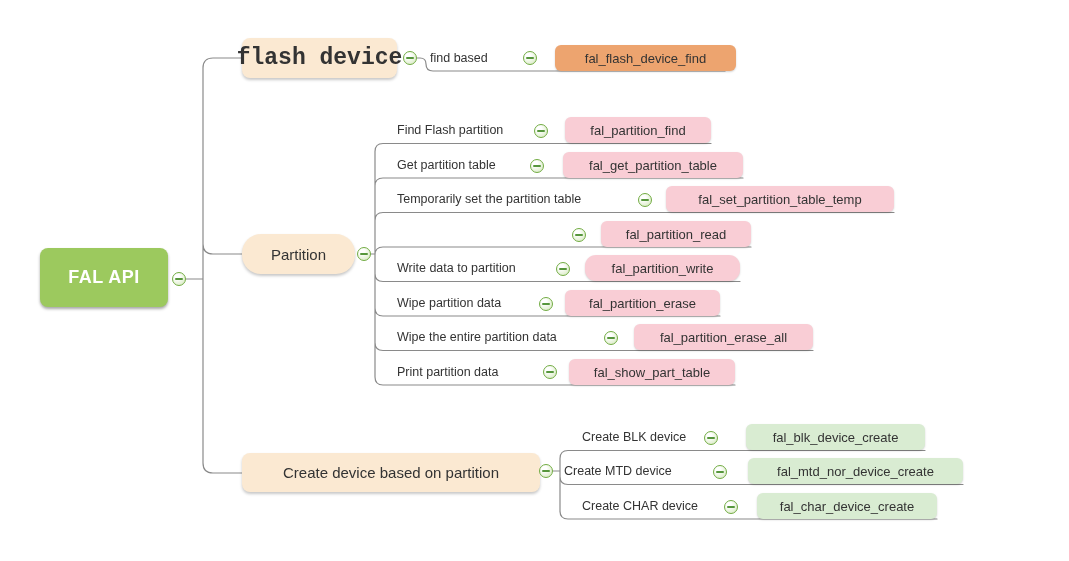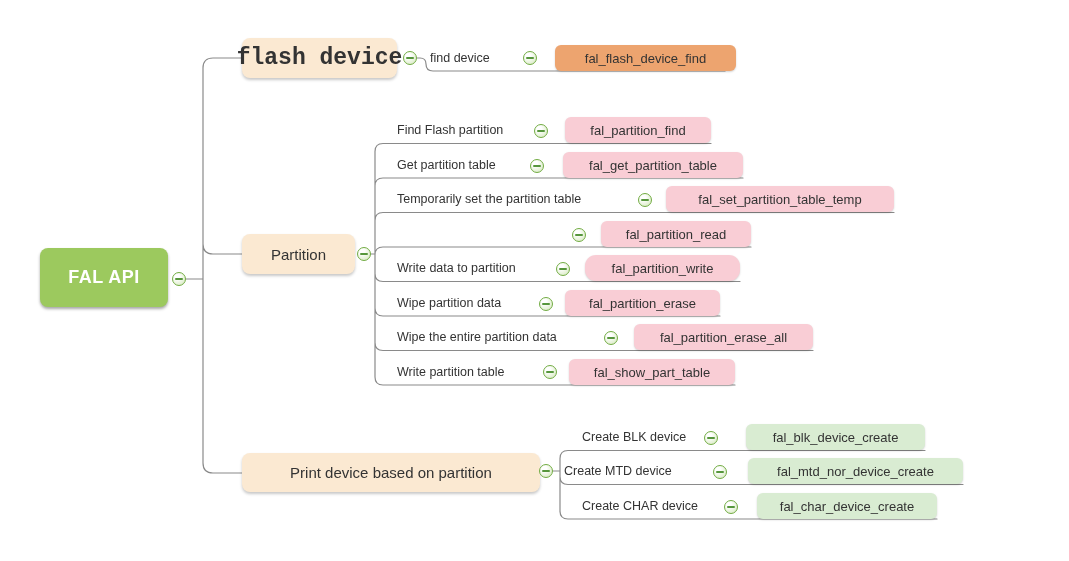--- a/index.html
+++ b/index.html
@@ -73,25 +73,25 @@
       M963 484.5 H568 Q560 484.5 560 476.5
       M937 519 H568 Q560 519 560 511"></path>
   </svg>
 
   <div class="node root-node" style="left:40px; top:248px; width:128px; height:59px;">FAL API</div>
   <span class="minus" style="left:172px; top:272px;"></span>
 
   <div class="node branch big" style="left:242px; top:38px; width:155px; height:40px;">flash device</div>
   <span class="minus" style="left:403px; top:51px;"></span>
 
-  <span class="lbl" style="left:430px; top:46px;">find device</span>
+  <span class="lbl" style="left:430px; top:46px;">find based</span>
   <span class="minus" style="left:523px; top:51px;"></span>
   <div class="node leaf orange" style="left:555px; top:45px; width:181px;">fal_flash_device_find</div>
 
-  <div class="node branch" style="left:242px; top:234px; width:113px; height:40px;">Partition</div>
+  <div class="node branch" style="left:242px; top:234px; width:113px; height:40px;border-radius:19px;">Partition</div>
   <span class="minus" style="left:357px; top:247px;"></span>
 
   <span class="lbl" style="left:397px; top:118px;">Find Flash partition</span>
   <span class="minus" style="left:534px; top:124px;"></span>
   <div class="node leaf pink" style="left:565px; top:117px; width:146px;">fal_partition_find</div>
 
   <span class="lbl" style="left:397px; top:153px;">Get partition table</span>
   <span class="minus" style="left:530px; top:159px;"></span>
   <div class="node leaf pink" style="left:563px; top:152px; width:180px;">fal_get_partition_table</div>
 
@@ -107,25 +107,25 @@
   <div class="node leaf pink" style="left:585px; top:255px; width:155px;border-radius:11px;">fal_partition_write</div>
 
   <span class="lbl" style="left:397px; top:291px;">Wipe partition data</span>
   <span class="minus" style="left:539px; top:297px;"></span>
   <div class="node leaf pink" style="left:565px; top:290px; width:155px;">fal_partition_erase</div>
 
   <span class="lbl" style="left:397px; top:325px;">Wipe the entire partition data</span>
   <span class="minus" style="left:604px; top:331px;"></span>
   <div class="node leaf pink" style="left:634px; top:324px; width:179px;">fal_partition_erase_all</div>
 
-  <span class="lbl" style="left:397px; top:360px;">Write partition table</span>
+  <span class="lbl" style="left:397px; top:360px;">Print partition data</span>
   <span class="minus" style="left:543px; top:365px;"></span>
   <div class="node leaf pink" style="left:569px; top:359px; width:166px;">fal_show_part_table</div>
 
-  <div class="node branch" style="left:242px; top:453px; width:298px; height:39px;">Print device based on partition</div>
+  <div class="node branch" style="left:242px; top:453px; width:298px; height:39px;">Create device based on partition</div>
   <span class="minus" style="left:539px; top:464px;"></span>
 
   <span class="lbl" style="left:582px; top:425px;">Create BLK device</span>
   <span class="minus" style="left:704px; top:431px;"></span>
   <div class="node leaf green" style="left:746px; top:424px; width:179px;">fal_blk_device_create</div>
 
   <span class="lbl" style="left:564px; top:459px;">Create MTD device</span>
   <span class="minus" style="left:713px; top:465px;"></span>
   <div class="node leaf green" style="left:748px; top:458px; width:215px;">fal_mtd_nor_device_create</div>
 

